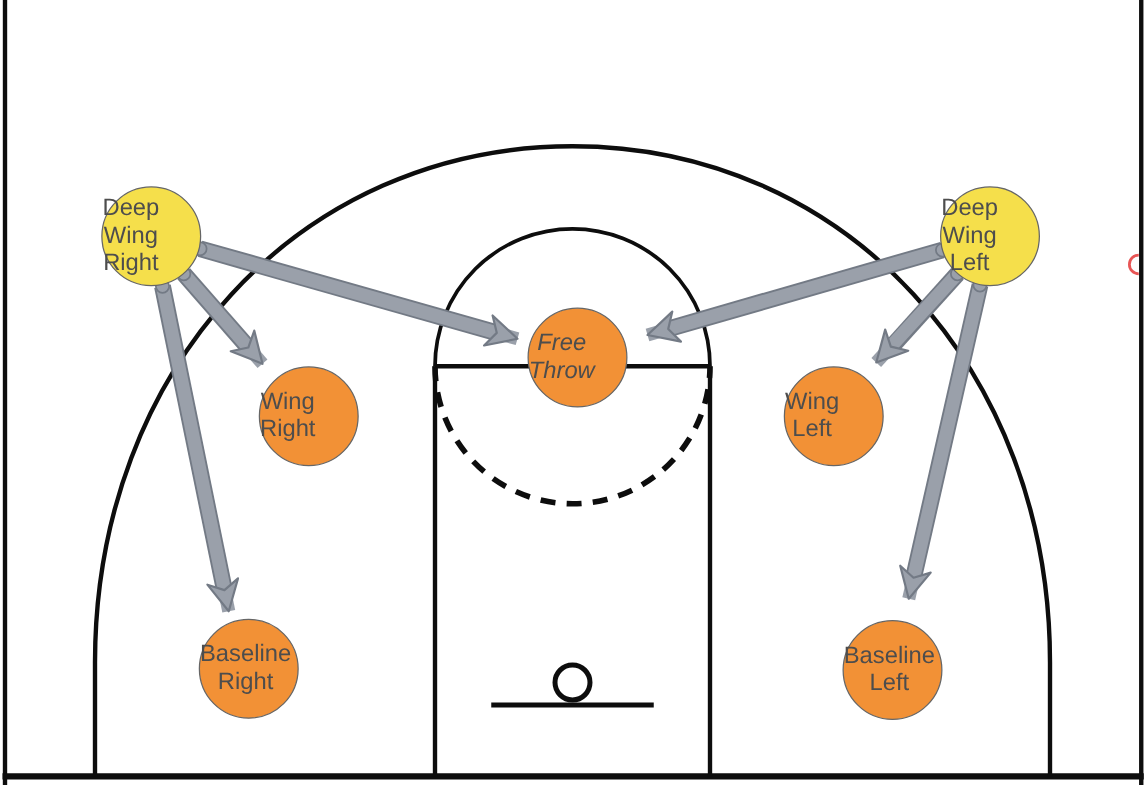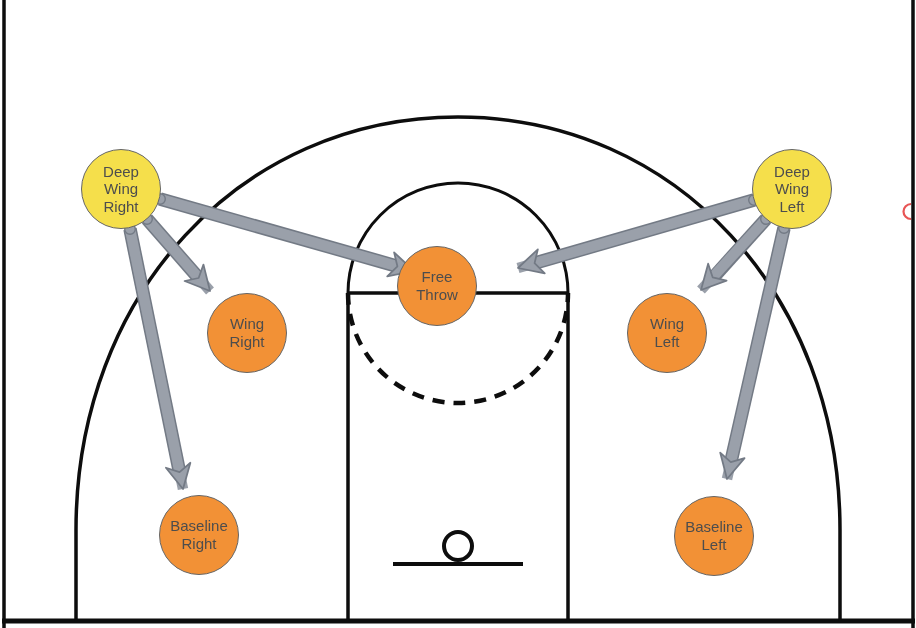--- a/index.html
+++ b/index.html
@@ -28,23 +28,23 @@
   .arrow-cap   { fill:var(--arrow-fill,#9aa0aa); stroke:var(--arrow-outline,#737a85); stroke-width:1.4; }
   .ah          { fill:var(--arrow-fill,#9aa0aa); stroke:var(--arrow-outline,#737a85); stroke-width:0.7; stroke-linejoin:round; }
 
   .red-arc { stroke:var(--connection-point-red,#e85555); stroke-width:2.2; fill:none; }
 
   .node {
     position:absolute; width:80px; height:80px;
     border-radius:50%;
     border:1px solid var(--node-border,#666666);
     box-sizing:border-box;
-    display:flex; align-items:center; justify-content:center;
+    display:flex; align-items:center; 
     text-align:center;
-    font-size:15px; line-height:1.17;
+    font-size:19px; line-height:1.17;
     color:var(--node-text,#4d4d4d);
     cursor:default;
   }
   .node.orange { background:var(--node-orange,#f29136); }
   .node.yellow { background:var(--node-yellow,#f5df4b); }
   .node-label  { white-space:pre-line; }
 </style>
 </head>
 <body>
 
@@ -109,21 +109,21 @@
 Left</div>
   </div>
   <div class="node orange" style="left:207px; top:293px;">
     <div class="node-label">Wing
 Right</div>
   </div>
   <div class="node orange" style="left:627px; top:293px;">
     <div class="node-label">Wing
 Left</div>
   </div>
-  <div class="node orange" style="left:397px; top:246px;">
+  <div class="node orange" style="left:422px; top:246px;font-style:italic;">
     <div class="node-label">Free
 Throw</div>
   </div>
   <div class="node orange" style="left:159px; top:495px;">
     <div class="node-label">Baseline
 Right</div>
   </div>
   <div class="node orange" style="left:674px; top:496px;">
     <div class="node-label">Baseline
 Left</div>

